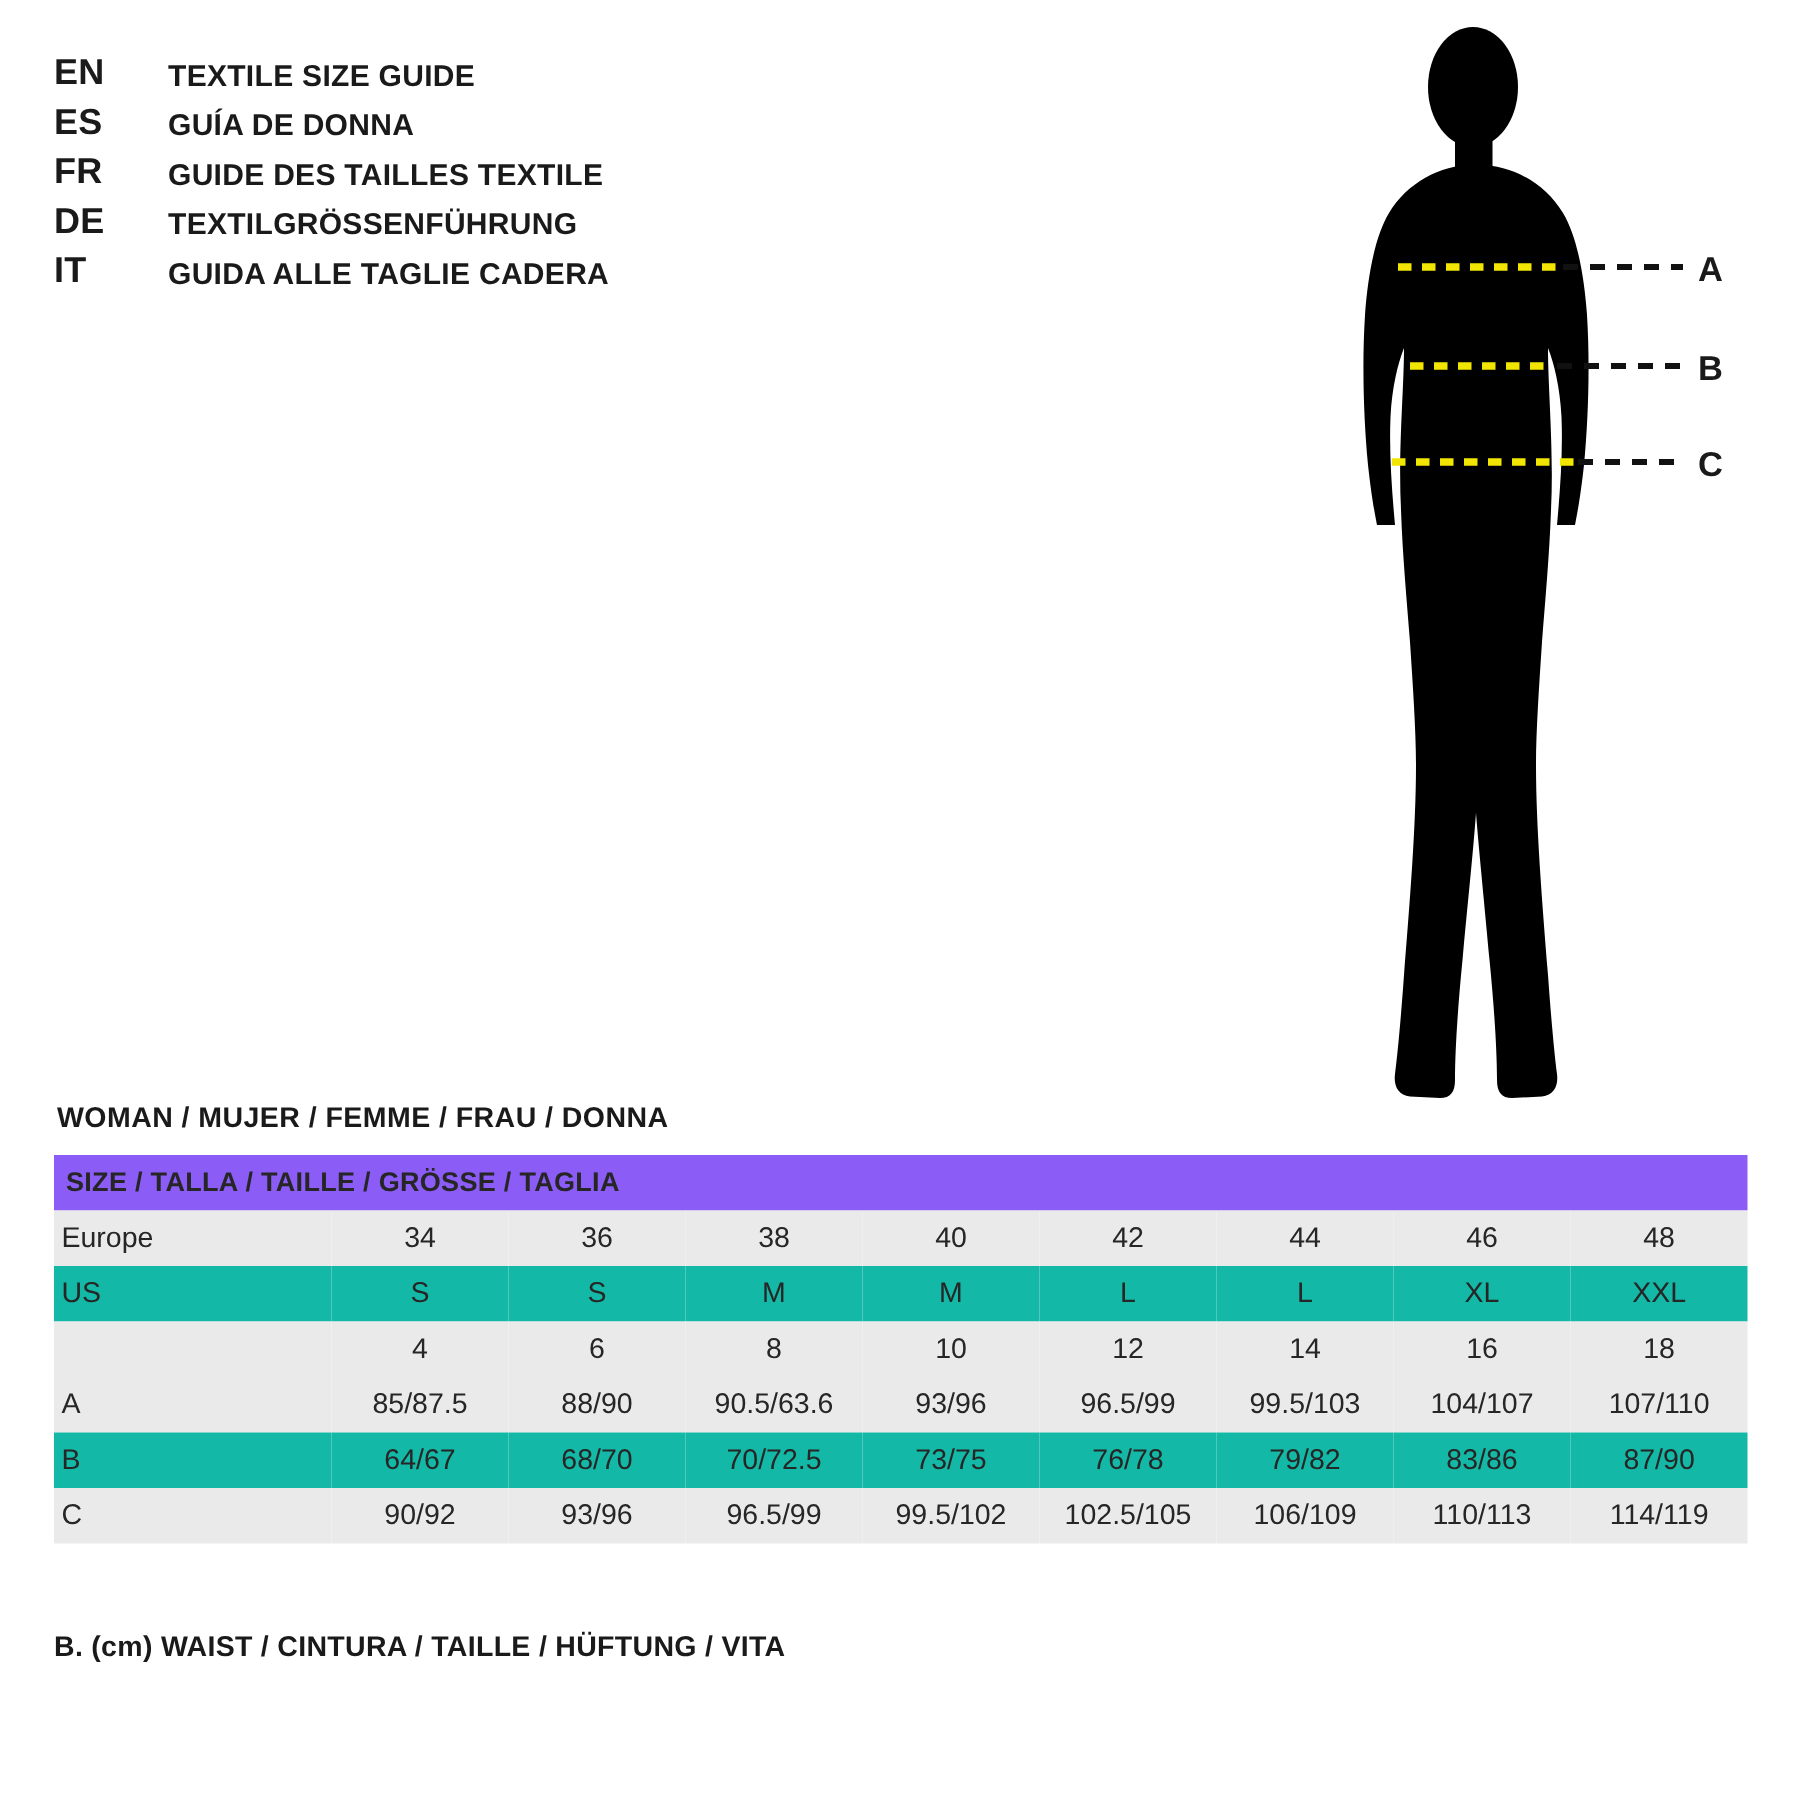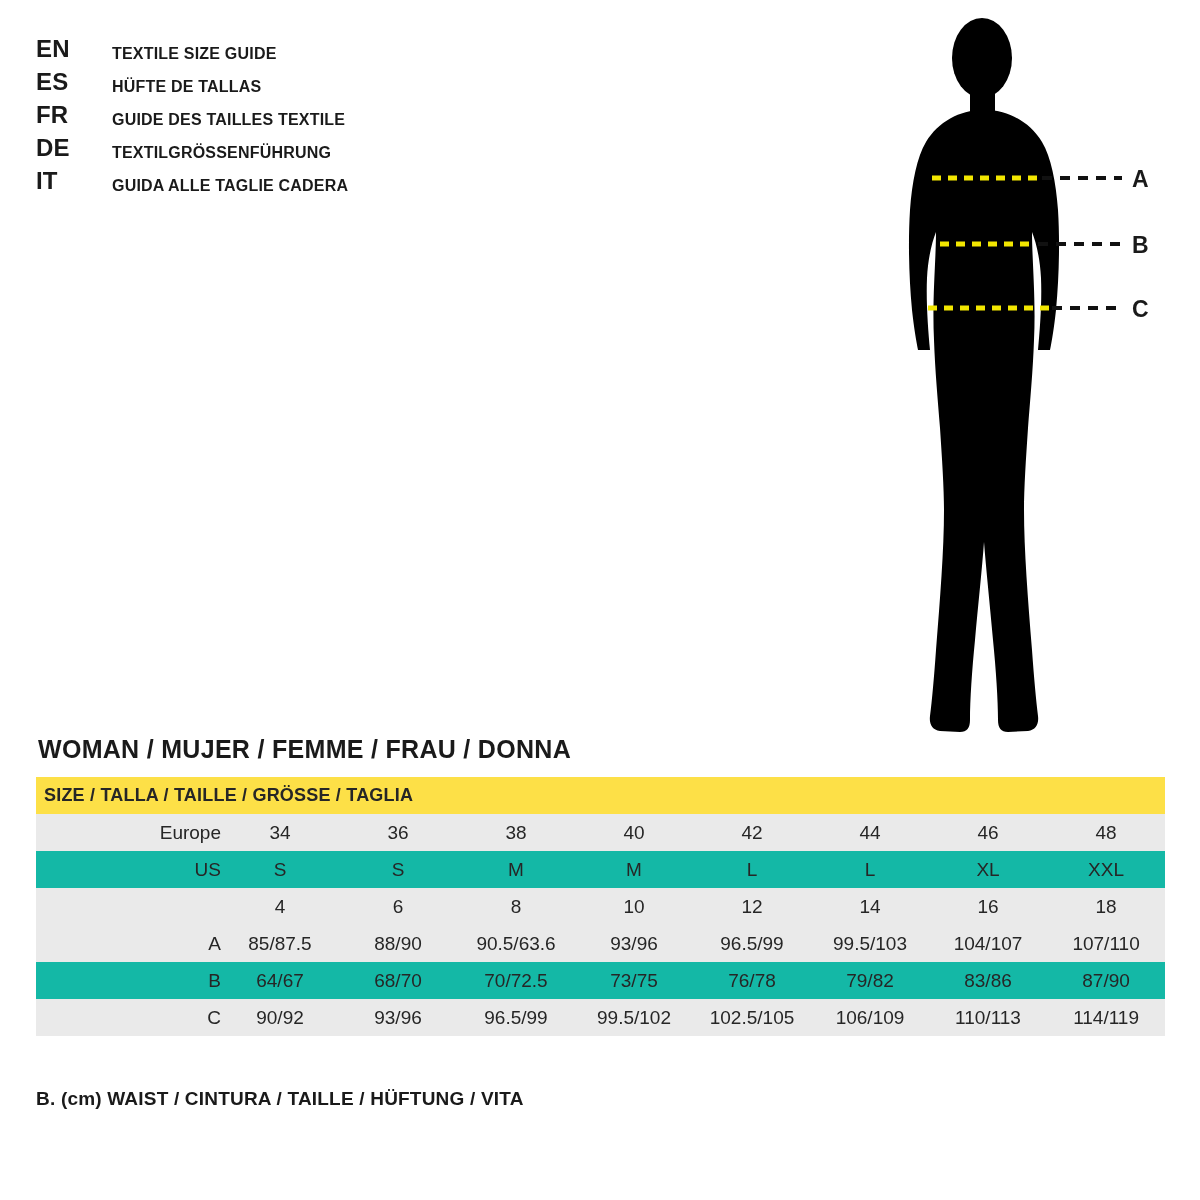--- a/index.html
+++ b/index.html
@@ -29,21 +29,21 @@
     height: 33px;
   }
   .lang-code {
     width: 76px;
     font-size: 24px;
     font-weight: bold;
     letter-spacing: 0.2px;
     color: #1a1a1a;
   }
   .lang-title {
-    font-size: 16px;
+    font-size: 20px;
     font-weight: bold;
     letter-spacing: 0.2px;
     color: #1a1a1a;
     white-space: nowrap;
   }
 
   
   #figure-area {
     position: absolute;
     left: 860px;
@@ -64,21 +64,21 @@
   }
 
   
   #table-section {
     position: absolute;
     left: 36px;
     top: 735px;
     width: 1130px;
   }
   #woman-heading {
-    font-size: 25px;
+    font-size: 19px;
     font-weight: bold;
     letter-spacing: 0.3px;
     color: #1a1a1a;
     margin: 0 0 13px 2px;
   }
   table.size-table {
     border-collapse: collapse;
     width: 1115px;
     table-layout: fixed;
   }
@@ -92,25 +92,25 @@
     height: 27px;
   }
   table.size-table th.hdr {
     text-align: left;
     padding-left: 8px;
     font-weight: bold;
     font-size: 18px;
     letter-spacing: 0.2px;
   }
   table.size-table td.rowlabel {
-    text-align: right;
-    padding-left: 20px;
+    text-align: left;
+    padding-left: 5px;
     font-weight: normal;
   }
-  tr.header-row { background: #fde047; }
+  tr.header-row { background: #8b5cf6; }
   tr.band-a { background: #eaeaea; }
   tr.band-b { background: #14b8a6; }
 
   
   #legend {
     position: absolute;
     left: 36px;
     top: 1088px;
   }
   .legend-line {
@@ -124,21 +124,21 @@
 </head>
 <body>
 
 <div id="lang-block">
   <div class="lang-row">
     <span class="lang-code">EN</span>
     <span class="lang-title">TEXTILE SIZE GUIDE</span>
   </div>
   <div class="lang-row">
     <span class="lang-code">ES</span>
-    <span class="lang-title">HÜFTE DE TALLAS</span>
+    <span class="lang-title">GUÍA DE DONNA</span>
   </div>
   <div class="lang-row">
     <span class="lang-code">FR</span>
     <span class="lang-title">GUIDE DES TAILLES TEXTILE</span>
   </div>
   <div class="lang-row">
     <span class="lang-code">DE</span>
     <span class="lang-title">TEXTILGRÖSSENFÜHRUNG</span>
   </div>
   <div class="lang-row">

